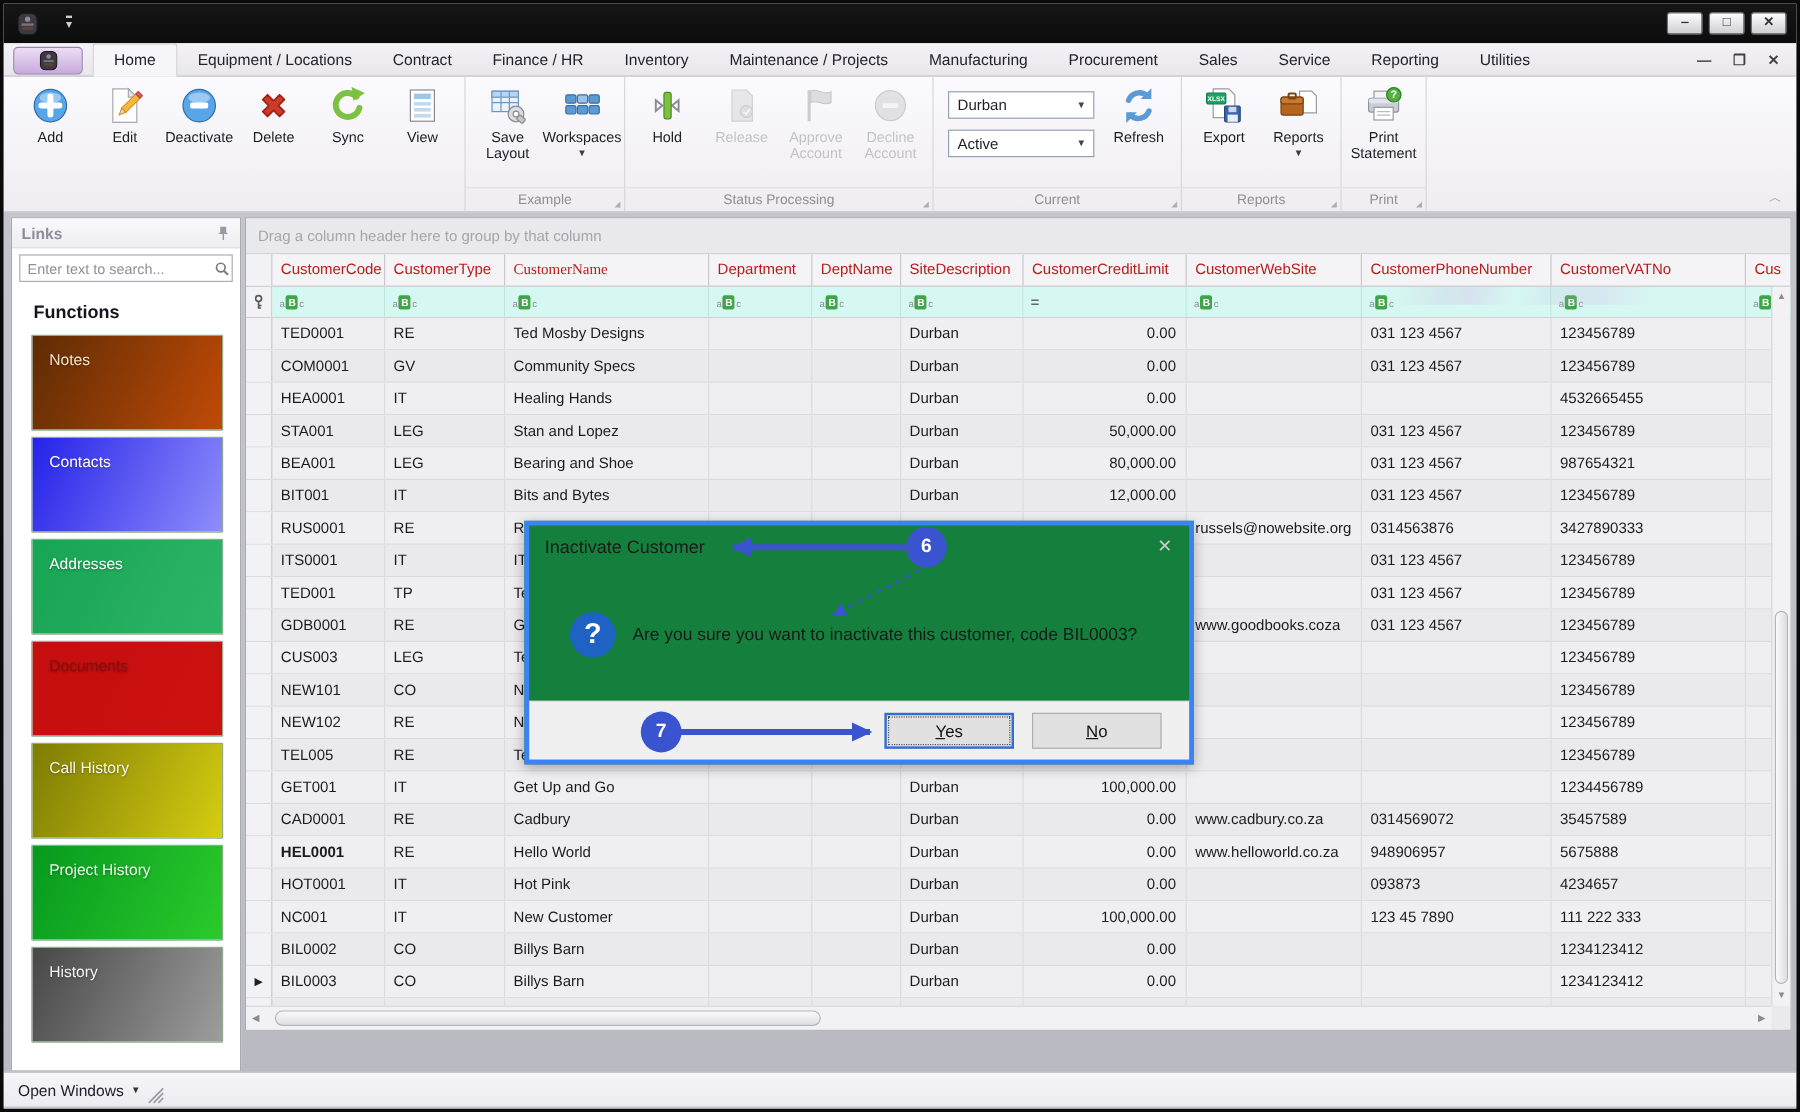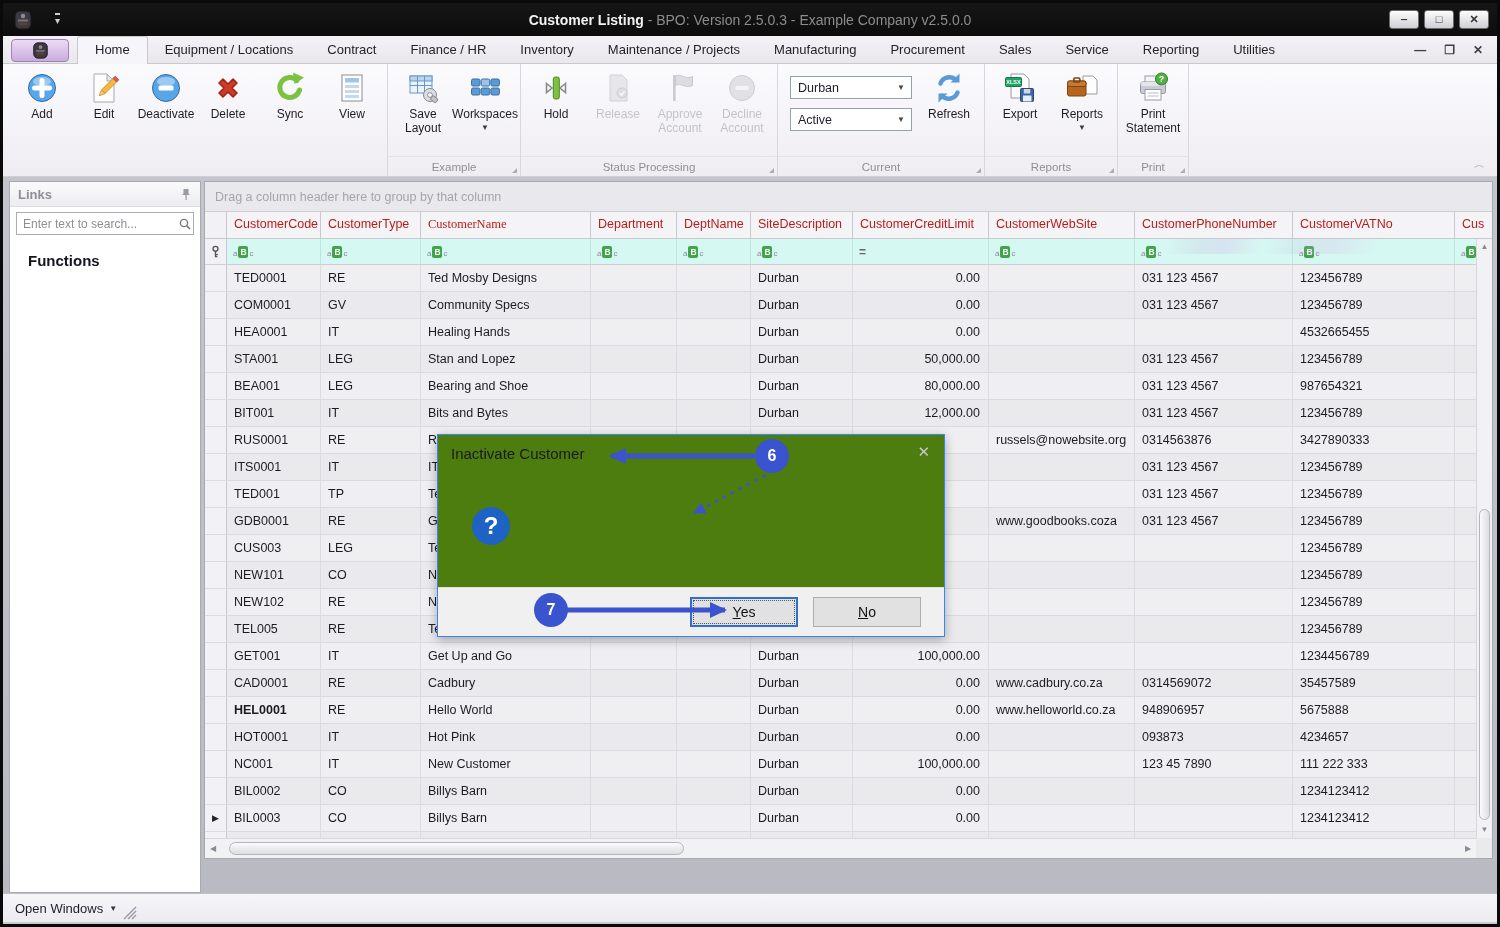--- a/index.html
+++ b/index.html
@@ -88,21 +88,21 @@
 
   
   .bottombar { height:29px; background:linear-gradient(#f6f5f8,#ecebf0); border-top:1px solid #c2c1c8; display:flex; align-items:center; font-size:13px; color:#1d1d28; }
   .openwin { margin-left:12px; display:flex; align-items:center; gap:6px; }
   .openwin .caret { font-size:8px; color:#333; }
   .statusfields { margin-left:auto; display:flex; align-items:center; height:100%; }
   .sfield { padding:0 13px; font-size:12.5px; color:#2a2a33; border-left:1px solid #cfced6; display:flex; align-items:center; height:60%; }
   .grip { width:16px; height:16px; margin:0 4px 0 6px; align-self:flex-end; }
 
   
-  .dialog { position:absolute; left:434px; top:431px; width:508px; height:203px; background:#4d7c0f; border:1px solid #3b82f6; box-shadow:0 3px 10px rgba(0,0,0,.3); z-index:50; }
+  .dialog { position:absolute; left:434px; top:431px; width:558px; height:203px; background:#15803d; border:4px solid #3b82f6; box-shadow:0 3px 10px rgba(0,0,0,.3); z-index:50; }
   .dlg-title { position:absolute; left:13px; top:10px; font-size:15px; color:#1a1a1a; }
   .dlg-close { position:absolute; right:14px; top:8px; color:#c9c9cf; font-size:15px; }
   .dlg-body { position:absolute; left:0; top:28px; right:0; height:126px; display:flex; align-items:center; }
   .qicon { width:38px; height:38px; border-radius:50%; background:#1e63c4; color:#fff; font-size:24px; font-weight:bold; display:flex; align-items:center; justify-content:center; margin:0 14px 0 34px; flex:none; }
   .dlg-msg { font-size:14.5px; color:#1a1a1a; }
   .dlg-footer { position:absolute; left:0; right:0; bottom:0; height:49px; background:#f0f0f0; border-top:1px solid #dfdfdf; display:flex; align-items:center; justify-content:flex-end; gap:15px; padding-right:23px; }
   .dlg-btn { width:108px; height:30px; background:#e1e1e1; border:1px solid #adadad; font-size:14px; color:#111; font-family:"Liberation Sans",sans-serif; position:relative; }
   .dlg-btn.yes { border:2px solid #2f6fd0; outline:1px dotted #555; outline-offset:-4px; }
 
   
@@ -117,21 +117,20 @@
   <div class="titlebar">
     <span class="app-logo">
       <svg viewBox="0 0 20 20">
           <rect x="2" y="1" width="16" height="18" rx="5" fill="#3c3a40" stroke="#17161a"></rect>
           <circle cx="10" cy="6" r="2.2" fill="#8d8a92"></circle>
           <rect x="5" y="9.5" width="10" height="2" fill="#77737c"></rect>
           <rect x="5.5" y="12.5" width="9" height="2.5" rx="1" fill="#5c4336"></rect>
         </svg>
     </span>
     <span class="qat-caret">▾</span>
-    <div class="title"><b>Customer Listing</b><span class="title-rest"> - BPO: Version 2.5.0.3 - Example Company v2.5.0.0</span></div>
     <div class="winbtns">
       <span class="wbtn">‒</span>
       <span class="wbtn">□</span>
       <span class="wbtn">✕</span>
     </div>
   </div>
 
   <div class="tabrow">
     <span class="appbtn">
       <svg viewBox="0 0 20 20">
@@ -414,20 +413,29 @@
       <div class="searchbox">
         <input placeholder="Enter text to search..." style="">
         <span class="mag">
           <svg width="14" height="14" viewBox="0 0 14 14">
               <circle cx="6" cy="6" r="3.6" fill="none" stroke="#7a7a84" stroke-width="1.4"></circle>
               <path d="M8.8 8.8 L12 12" stroke="#7a7a84" stroke-width="1.7"></path>
             </svg>
         </span>
       </div>
       <div class="func-h">Functions</div>
+      <div class="funcs" id="funcs">
+          <div class="fbtn" style="background: linear-gradient(115deg, rgb(94, 44, 4), rgb(192, 74, 7)); color: rgb(242, 228, 201);">Notes</div>
+          <div class="fbtn" style="background: linear-gradient(115deg, rgb(37, 34, 233), rgb(143, 141, 251)); color: rgb(255, 255, 255);">Contacts</div>
+          <div class="fbtn" style="background: linear-gradient(115deg, rgb(23, 164, 83), rgb(45, 181, 102)); color: rgb(255, 255, 255);">Addresses</div>
+          <div class="fbtn" style="background: linear-gradient(115deg, rgb(197, 14, 14), rgb(205, 17, 17)); color: rgb(138, 15, 15);">Documents</div>
+          <div class="fbtn" style="background: linear-gradient(115deg, rgb(126, 124, 4), rgb(213, 205, 18)); color: rgb(247, 247, 230);">Call History</div>
+          <div class="fbtn" style="background: linear-gradient(115deg, rgb(7, 153, 31), rgb(43, 203, 43)); color: rgb(234, 255, 234);">Project History</div>
+          <div class="fbtn" style="background: linear-gradient(115deg, rgb(71, 71, 71), rgb(157, 157, 157)); color: rgb(244, 244, 244);">History</div>
+        </div>
     </div>
 
     <div class="gridwrap">
       <div class="swirl"></div>
       <div class="groupby">Drag a column header here to group by that column</div>
       <div class="ghead grow" id="ghead">
           <div class="ind"></div>
           <div class="gcell" style="width: 94px;">CustomerCode</div>
           <div class="gcell" style="width: 100px;">CustomerType</div>
           <div class="gcell" style="width: 170px; font-family: Liberation Serif, serif;">CustomerName</div>
@@ -854,20 +862,21 @@
           <path d="M13 5 L5 13 M13 9 L9 13 M13 1 L1 13" stroke="#9a9aa4" stroke-width="1.4" fill="none"></path>
         </svg>
     </span>
   </div>
 
   <div class="dialog">
     <div class="dlg-title">Inactivate Customer</div>
     <span class="dlg-close">✕</span>
     <div class="dlg-body">
       <span class="qicon">?</span>
+      <span class="dlg-msg">Are you sure you want to inactivate this customer, code BIL0003?</span>
     </div>
     <div class="dlg-footer">
       <button class="dlg-btn yes" id="yesBtn"><u>Y</u>es</button>
       <button class="dlg-btn" id="noBtn"><u>N</u>o</button>
     </div>
   </div>
 
   <svg class="arrows">
     <defs>
       <marker id="arrBig" markerUnits="userSpaceOnUse" markerWidth="18" markerHeight="16" refX="15" refY="8" orient="auto">

